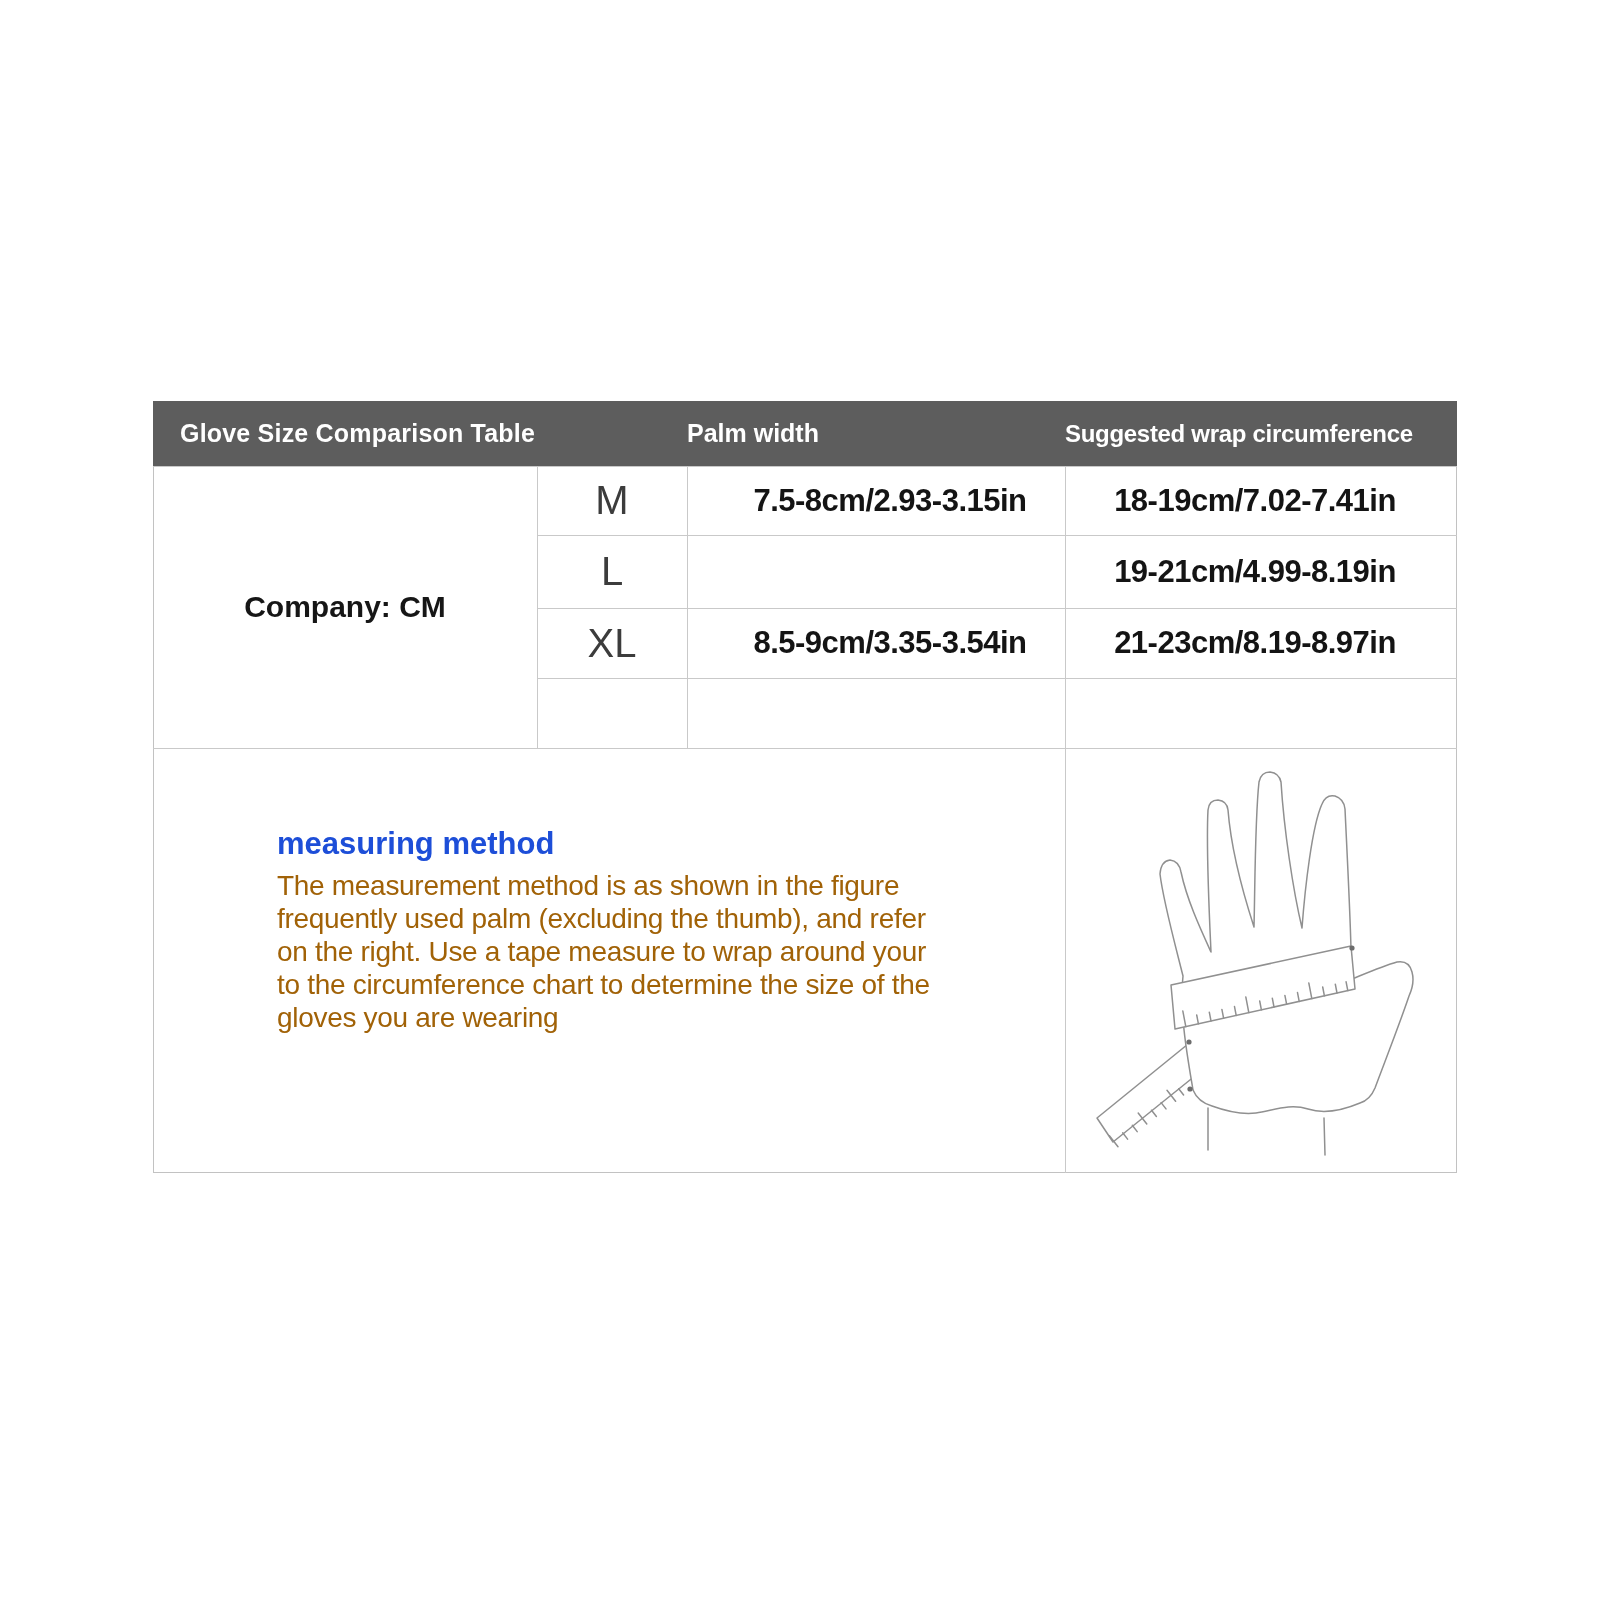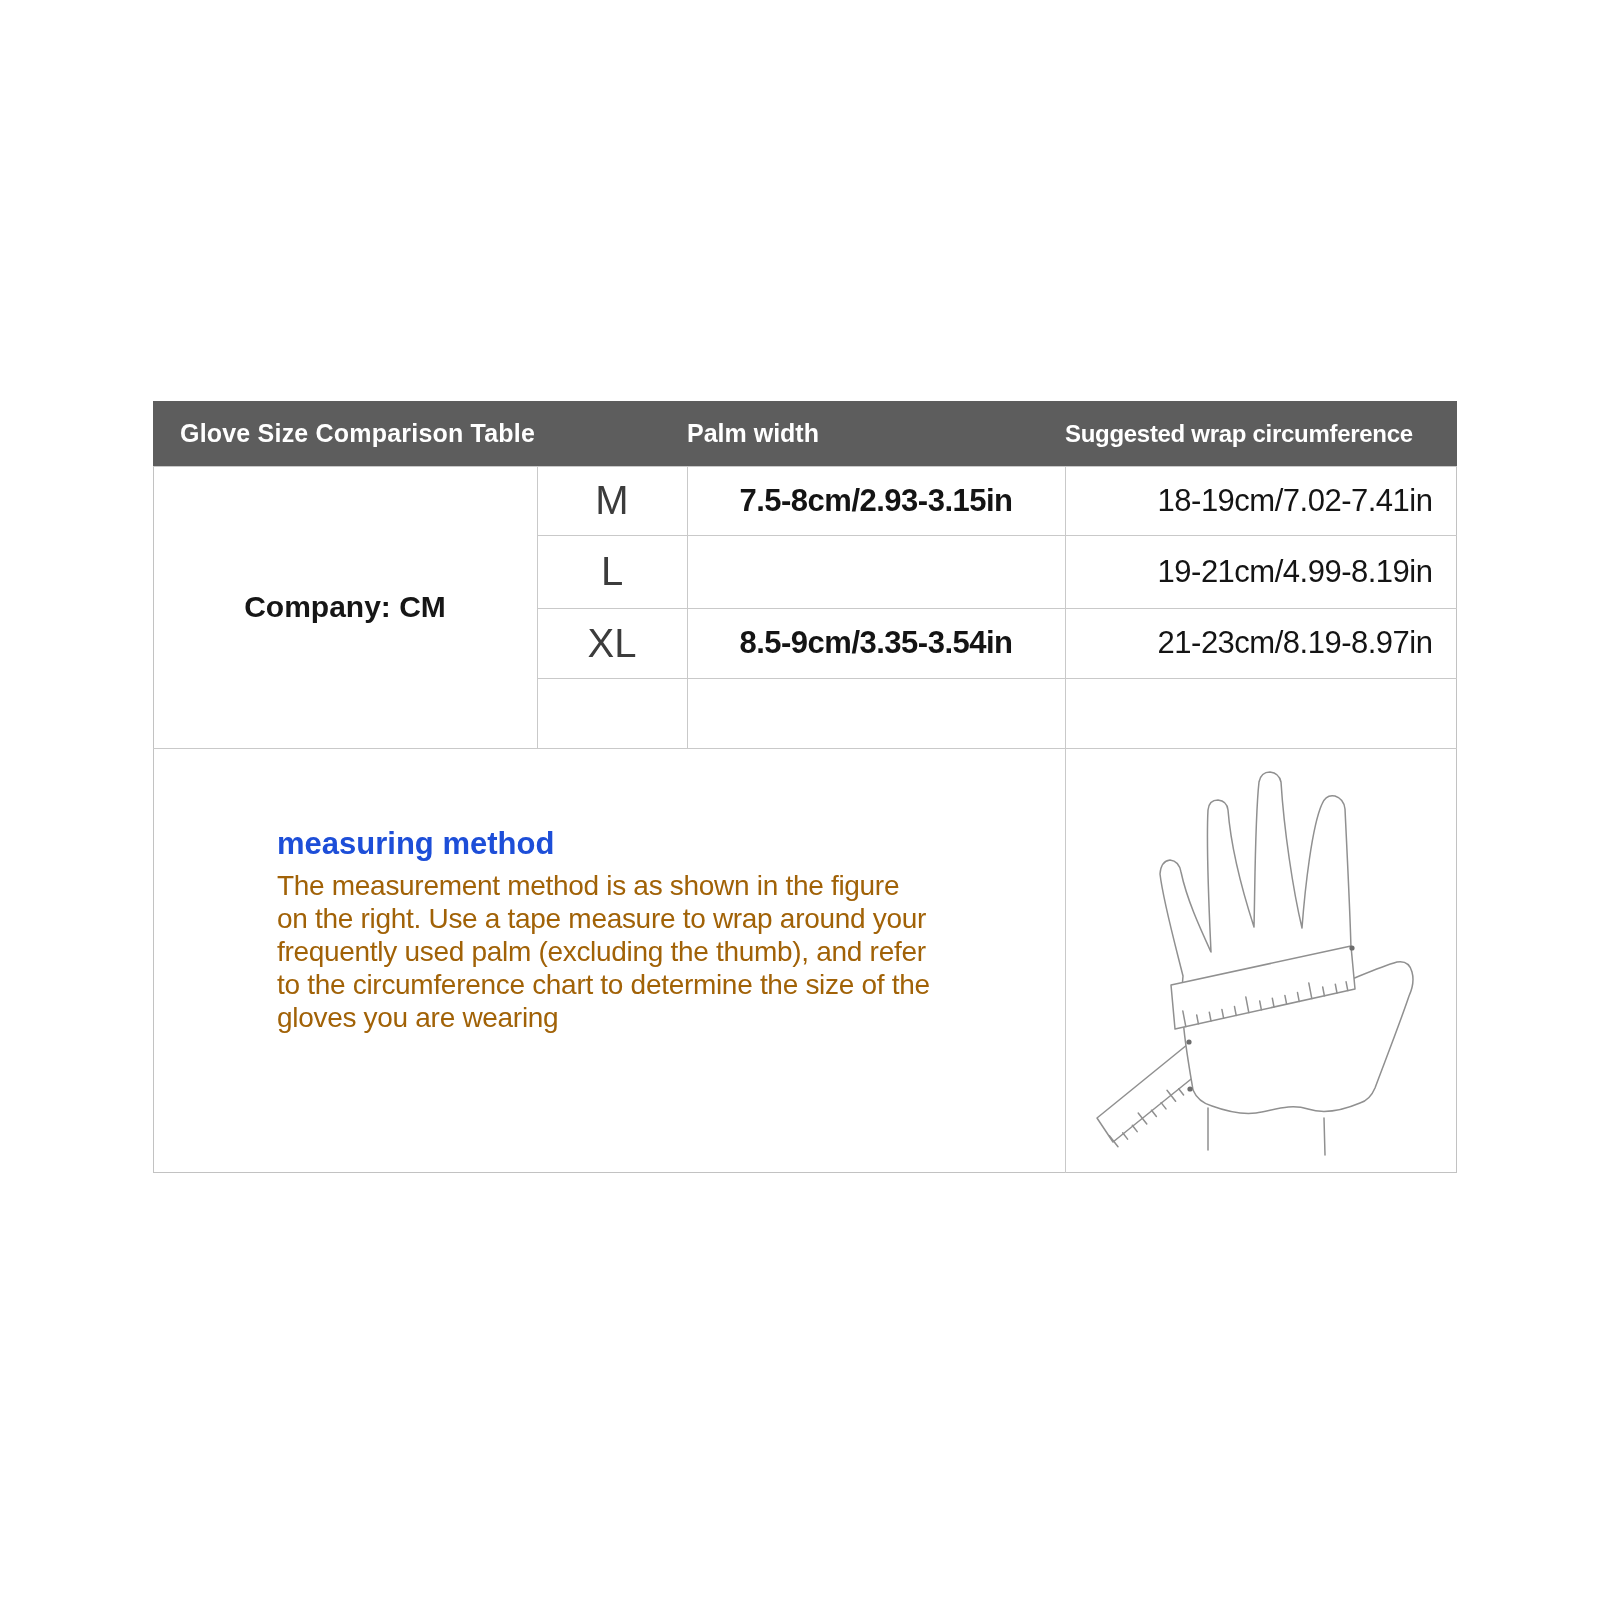--- a/index.html
+++ b/index.html
@@ -20,22 +20,22 @@
     position:absolute;top:0;height:65px;line-height:65px;text-align:left;
     color:#ffffff;font-weight:bold;white-space:nowrap;
   }
   .header-palm{left:534px;width:378px;font-size:25px;}
   .header-circ{left:912px;width:392px;font-size:24px;letter-spacing:-0.3px;}
   .hline{position:absolute;height:1px;background:#c9c9c9;}
   .vline{position:absolute;width:1px;background:#c9c9c9;}
   .cell{position:absolute;display:flex;align-items:center;justify-content:center;white-space:nowrap;}
   .company-cell{left:0;top:65px;width:384px;height:282px;font-weight:bold;font-size:30px;color:#161616;}
   .size-cell{left:384px;width:150px;font-size:40px;font-weight:400;color:#3c3c3c;}
-  .palm-cell{left:534px;width:378px;font-weight:bold;font-size:31px;letter-spacing:-0.5px;color:#141414;}
-  .circ-cell{left:912px;width:380px;font-weight:normal;font-size:31px;letter-spacing:-0.5px;color:#141414;padding-left:40px;}
+  .palm-cell{left:534px;width:378px;font-weight:bold;font-size:31px;letter-spacing:-0.5px;color:#141414;padding-left:14px;}
+  .circ-cell{left:912px;width:380px;font-weight:bold;font-size:31px;letter-spacing:-0.5px;color:#141414;}
   .row-0{top:65px;height:69px;}
   .row-1{top:134px;height:73px;}
   .row-2{top:207px;height:70px;}
   .row-3{top:277px;height:70px;}
   .measure-heading{
     position:absolute;left:124px;top:425px;font-weight:bold;font-size:31px;color:#1d4ed8;white-space:nowrap;
   }
   .measure-body{
     position:absolute;left:124px;top:468px;font-size:28px;line-height:33px;
     color:#a16207;letter-spacing:-0.3px;
@@ -80,22 +80,22 @@
     <div class="cell palm-cell row-2">8.5-9cm/3.35-3.54in</div>
     <div class="cell circ-cell row-2">21-23cm/8.19-8.97in</div>
 
     <div class="cell size-cell row-3"></div>
     <div class="cell palm-cell row-3"></div>
     <div class="cell circ-cell row-3"></div>
 
     <div class="measure-heading">measuring method</div>
     <div class="measure-body">
       <div>The measurement method is as shown in the figure</div>
+      <div>frequently used palm (excluding the thumb), and refer</div>
       <div>on the right. Use a tape measure to wrap around your</div>
-      <div>frequently used palm (excluding the thumb), and refer</div>
       <div>to the circumference chart to determine the size of the</div>
       <div>gloves you are wearing</div>
     </div>
 
     <div class="hand-cell">
       <svg viewBox="0 0 392 425" xmlns="http://www.w3.org/2000/svg" fill="none" stroke="#909090" stroke-width="1.5" stroke-linejoin="round" stroke-linecap="round">
 
         <g>
           <path d="M 128 292 L 32 370 L 48 394 L 146 315 Z" fill="#ffffff"></path>
           <path d="M 53 398.7 L 44.4 387.7

